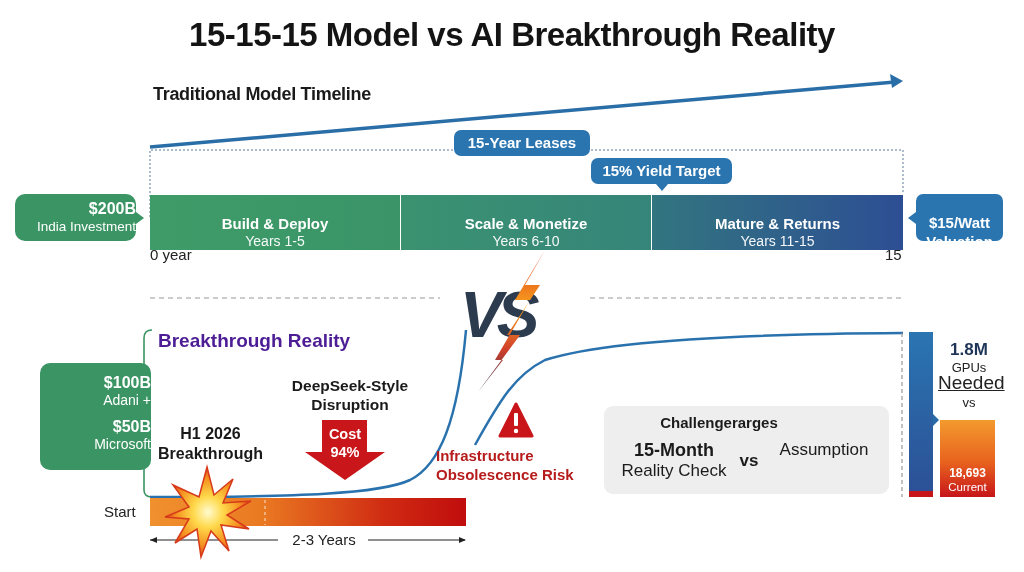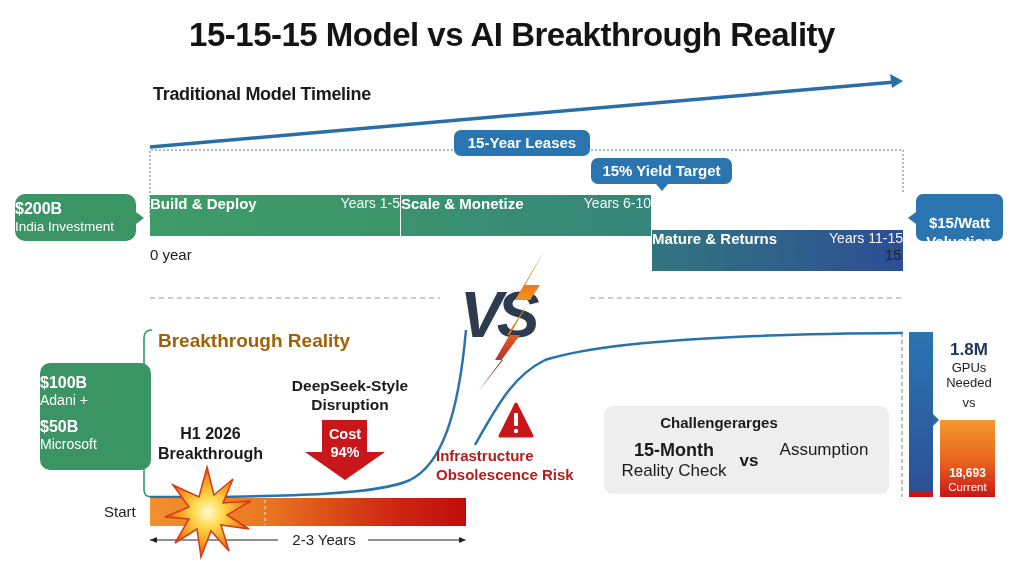--- a/index.html
+++ b/index.html
@@ -11,33 +11,33 @@
     color: #1b1b1b;
   }
   .abs { position: absolute; }
   .title {
     left: 0; top: 16px; width: 1024px; text-align: center;
     font-size: 33px; font-weight: bold; letter-spacing: -0.5px; color: #141414;
   }
   .subtitle { left: 153px; top: 84px; font-size: 18px; font-weight: bold; color: #1a1a1a; letter-spacing: -0.3px; }
   svg.overlay { position: absolute; left: 0; top: 0; }
   .callout-green {
-    background: #3a9463; color: #fff; border-radius: 10px; text-align: left;
+    background: #3a9463; color: #fff; border-radius: 10px; text-align: right;
   }
   .callout-blue {
     background: #2a74b0; color: #fff; border-radius: 7px; text-align: center; font-weight: bold;
   }
   .seg {
-    top: 195px; height: 41px; color: #fff; text-align: center;
-    display: flex; flex-direction: row; justify-content: space-between;
+    top: 195px; height: 55px; color: #fff; text-align: center;
+    display: flex; flex-direction: column; justify-content: flex-end;
   }
   .seg .h { font-weight: bold; font-size: 15px; line-height: 18px; }
   .seg .s { font-size: 14px; line-height: 17px; opacity: 0.95; }
   .axis-label { font-size: 15px; color: #222; }
-  .section2 { left: 158px; top: 330px; font-size: 19px; font-weight: bold; color: #a16207; }
+  .section2 { left: 158px; top: 330px; font-size: 19px; font-weight: bold; color: #4c1d95; }
   .center-text { text-align: center; font-weight: bold; font-size: 16px; line-height: 20px; color: #1a1a1a; }
   .risk { color: #b71c1c; font-weight: bold; font-size: 15px; line-height: 19px; text-align: left; }
   .challenge-box {
     left: 604px; top: 406px; width: 285px; height: 88px;
     background: #eeeeee; border-radius: 9px;
   }
   .gpu-text { text-align: center; color: #222; }
 </style>
 </head>
 <body>
@@ -130,21 +130,21 @@
 <div class="abs" style="left:136px; top:212px; width:0; height:0; border-top:6px solid transparent; border-bottom:6px solid transparent; border-left:8px solid #3a9463;"></div>
 
 <div class="abs seg" style="left:150px; width:250px; background:linear-gradient(90deg,#3f9c68,#3a9468);">
   <div class="h">Build &amp; Deploy</div>
   <div class="s">Years 1-5</div>
 </div>
 <div class="abs seg" style="left:401px; width:250px; background:linear-gradient(90deg,#3a9270,#36857a);">
   <div class="h">Scale &amp; Monetize</div>
   <div class="s">Years 6-10</div>
 </div>
-<div class="abs seg" style="left:652px; width:251px; background:linear-gradient(90deg,#32757f,#2d4e94);margin-top:35px;">
+<div class="abs seg" style="left:652px; width:251px; background:linear-gradient(90deg,#32757f,#2d4e94);">
   <div class="h">Mature &amp; Returns</div>
   <div class="s">Years 11-15</div>
 </div>
 
 <div class="abs callout-blue" style="left:454px; top:130px; width:136px; height:26px; font-size:15px; line-height:26px;">15-Year Leases</div>
 
 <div class="abs callout-blue" style="left:591px; top:158px; width:141px; height:26px; font-size:15px; line-height:26px;">15% Yield Target</div>
 <div class="abs" style="left:656px; top:184px; width:0; height:0; border-left:6px solid transparent; border-right:6px solid transparent; border-top:7px solid #2a74b0;"></div>
 
 <div class="abs callout-blue" style="left:916px; top:194px; width:87px; height:47px; font-size:15px; line-height:19px; padding-top:19px; box-sizing:border-box;">
@@ -196,19 +196,19 @@
   </div>
   <div style="position:absolute; left:132px; top:45px; width:26px; text-align:center; font-weight:bold; font-size:17px;">vs</div>
   <div style="position:absolute; left:158px; top:34px; width:124px; text-align:center;">
     <div style="font-size:17px; line-height:20px;">Assumption</div>
   </div>
 </div>
 
 <div class="abs gpu-text" style="left:938px; top:340px; width:62px;">
   <div style="font-weight:bold; font-size:17px; line-height:20px; color:#1f3557;">1.8M</div>
   <div style="font-size:13px; line-height:15px;">GPUs</div>
-  <div style="font-size:13px; line-height:15px;">Needed</div>
+  <div style="font-size:19px; line-height:15px;text-decoration:underline;">Needed</div>
   <div style="font-size:13px; line-height:15px; margin-top:5px;">vs</div>
 </div>
 <div class="abs" style="left:940px; top:466px; width:55px; text-align:center; color:#fff;">
   <div style="font-weight:bold; font-size:12px; line-height:14px;">18,693</div>
   <div style="font-size:11.5px; line-height:14px;text-align:center;">Current</div>
 </div>
 
 </body></html>

